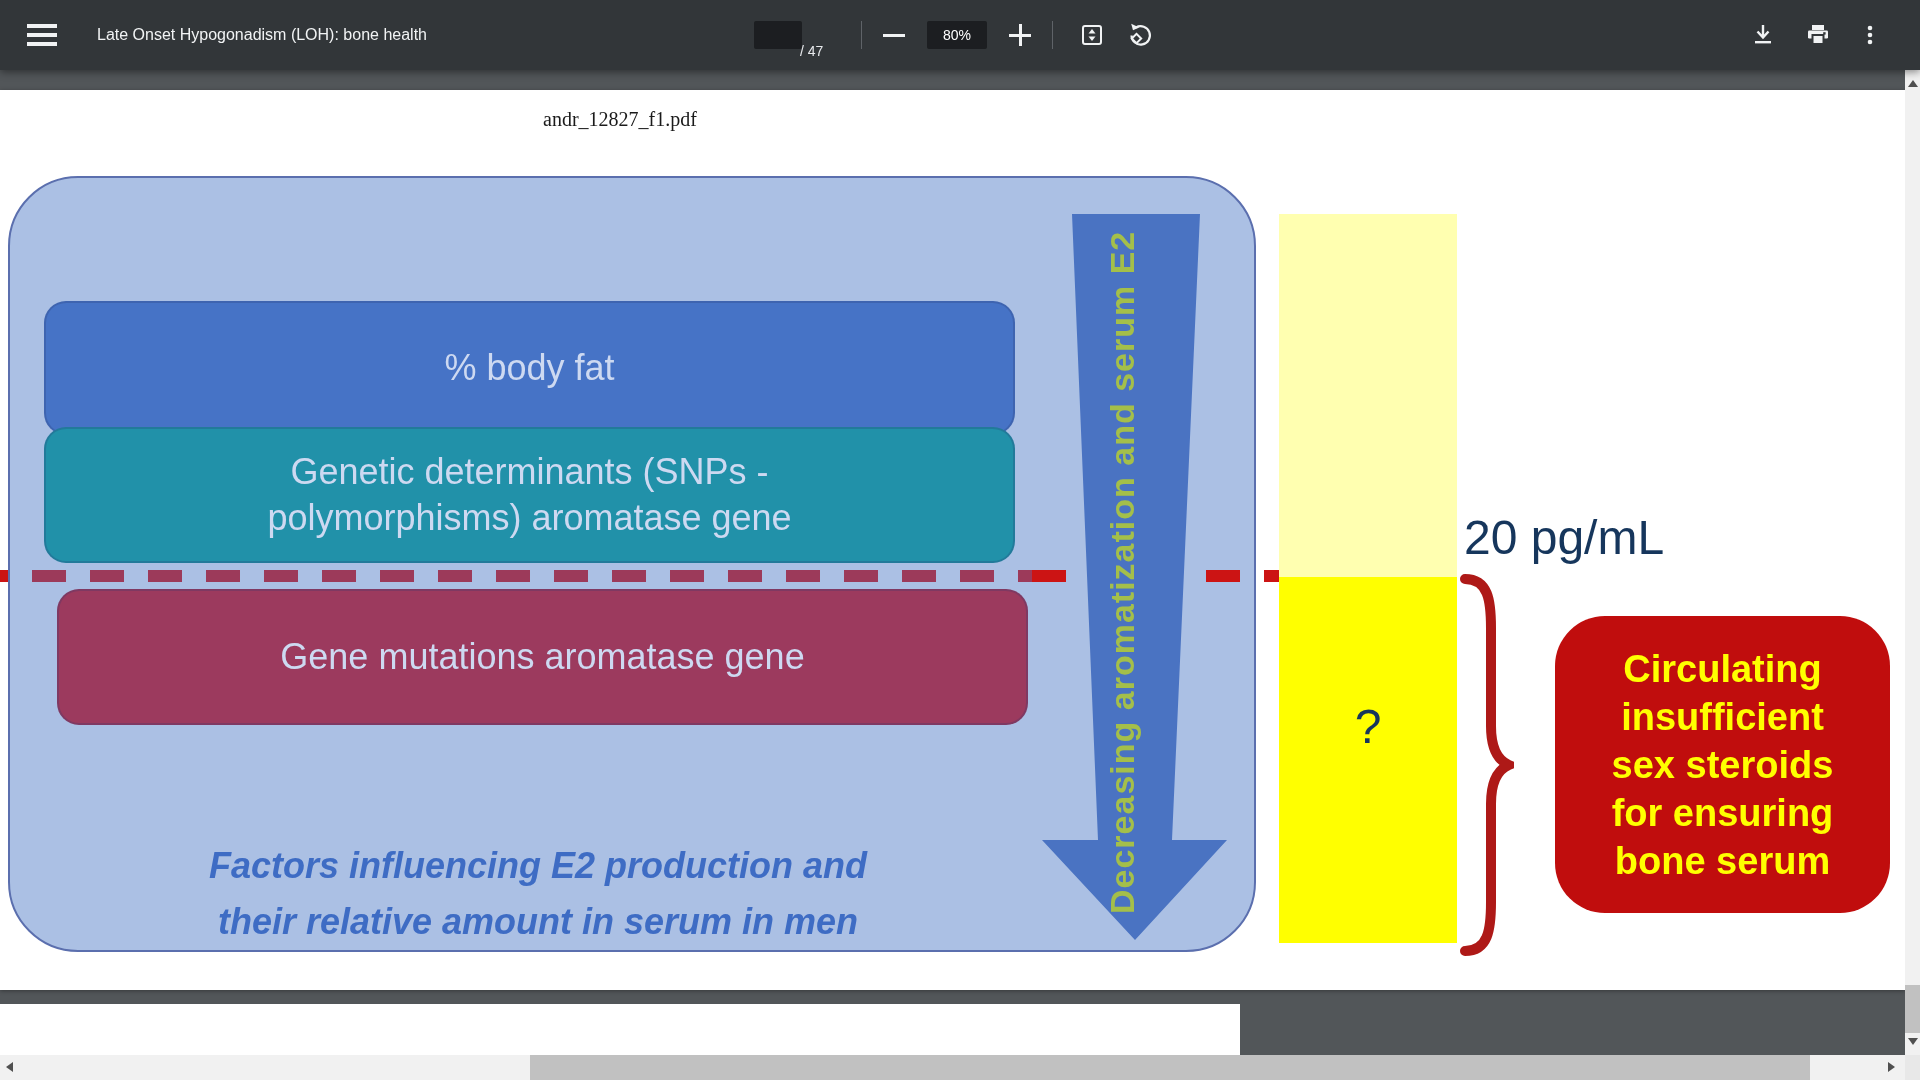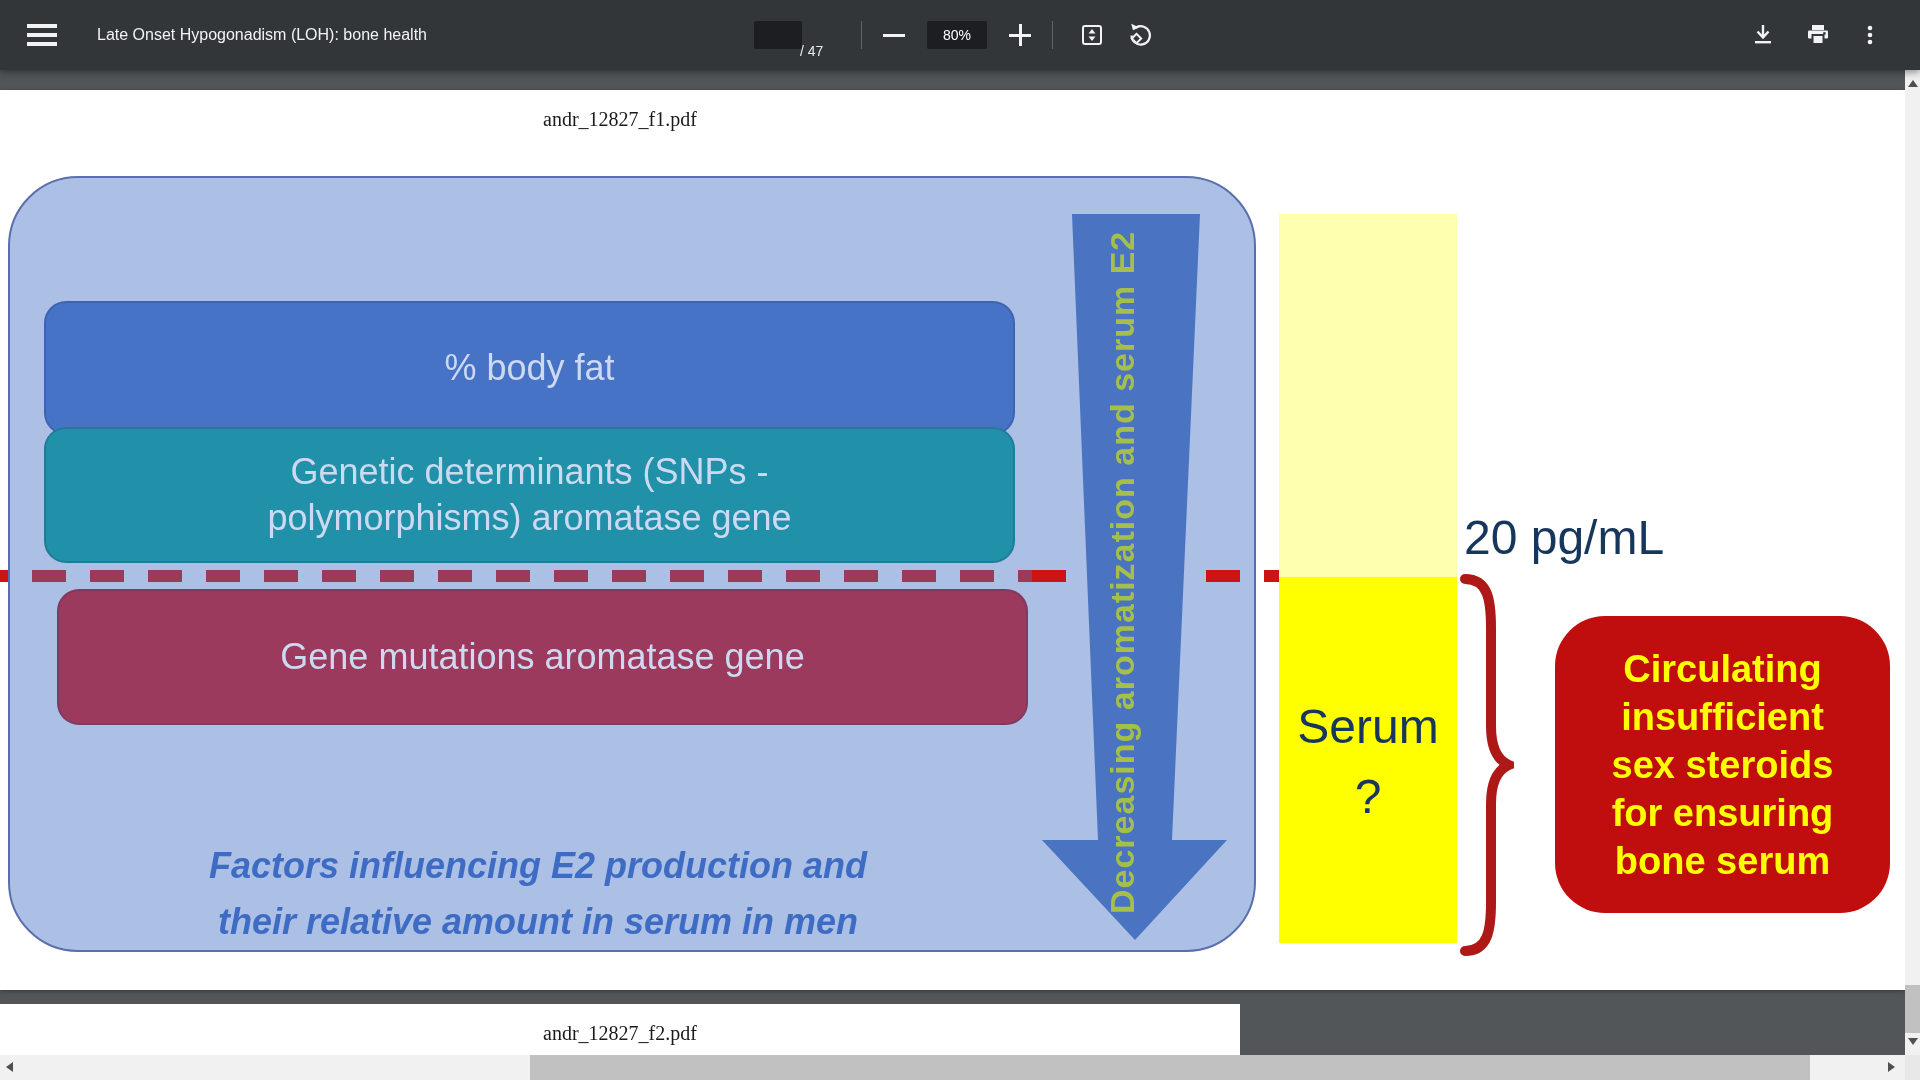--- a/index.html
+++ b/index.html
@@ -190,40 +190,38 @@
   <div class="dash dash-red-right"></div>
 
   <svg class="arrow-svg" viewBox="0 0 190 730">
     <polygon points="32,0 160,0 132,626 187,626 95,726 2,626 58,626" fill="#4a73c2"></polygon>
   </svg>
   <div class="arrow-label">Decreasing aromatization and serum E2</div>
 
   <div class="bar-light"></div>
   <div class="bar-bright"></div>
   <div class="serum-text">
-    <div>Serum</div>
     <div>?</div>
   </div>
 
   <div class="threshold">20 pg/mL</div>
 
   <svg class="brace-svg" viewBox="0 0 56 382">
     <path d="M7 5 C30 5 33 26 33 54 L33 152 C33 174 39 186 51 191 C39 196 33 208 33 230 L33 328 C33 356 30 377 7 377" fill="none" stroke="#ae1917" stroke-width="10" stroke-linecap="round"></path>
   </svg>
 
   <div class="red-box">
     <div>Circulating</div>
     <div>insufficient</div>
     <div>sex steroids</div>
     <div>for ensuring</div>
     <div>bone serum</div>
   </div>
 
   <div class="page2"></div>
-  <div class="pdf-label label-f2">andr_12827_f2.pdf</div>
 
   <div class="vscroll"></div>
   <div class="vthumb"></div>
   <div class="tri tri-up"></div>
   <div class="tri tri-down"></div>
 
   <div class="hscroll"></div>
   <div class="hthumb"></div>
   <div class="tri tri-left"></div>
   <div class="tri tri-right"></div>

